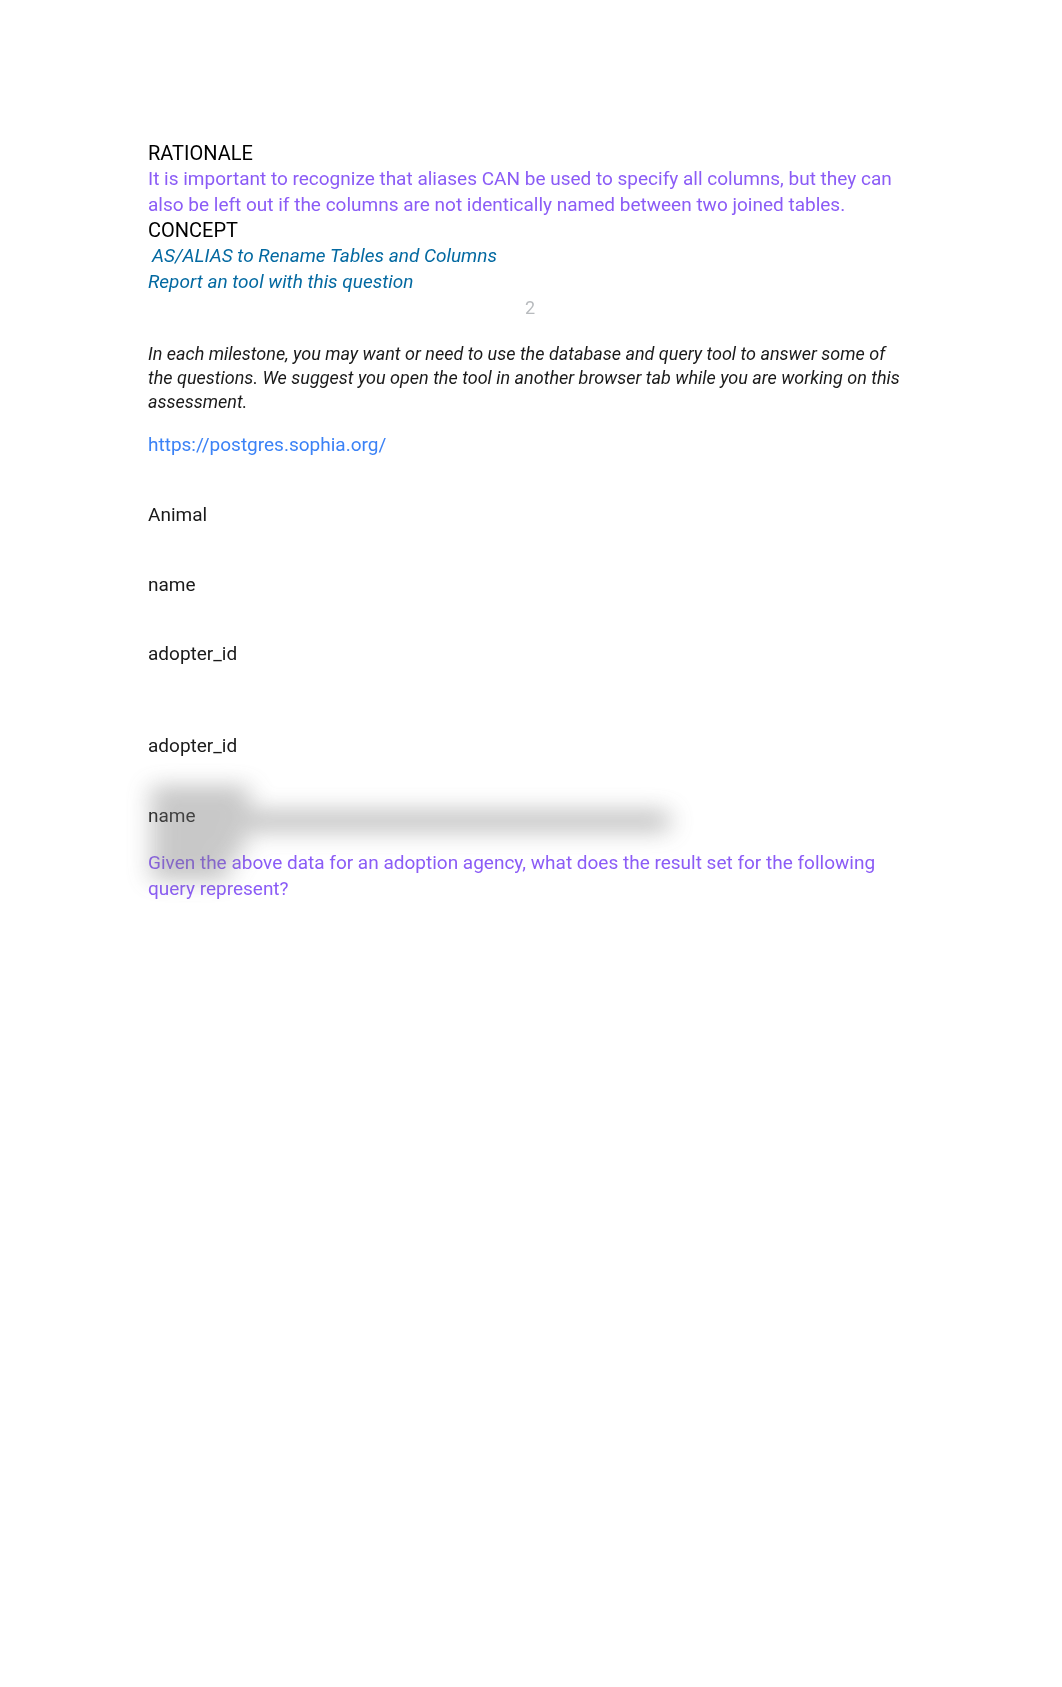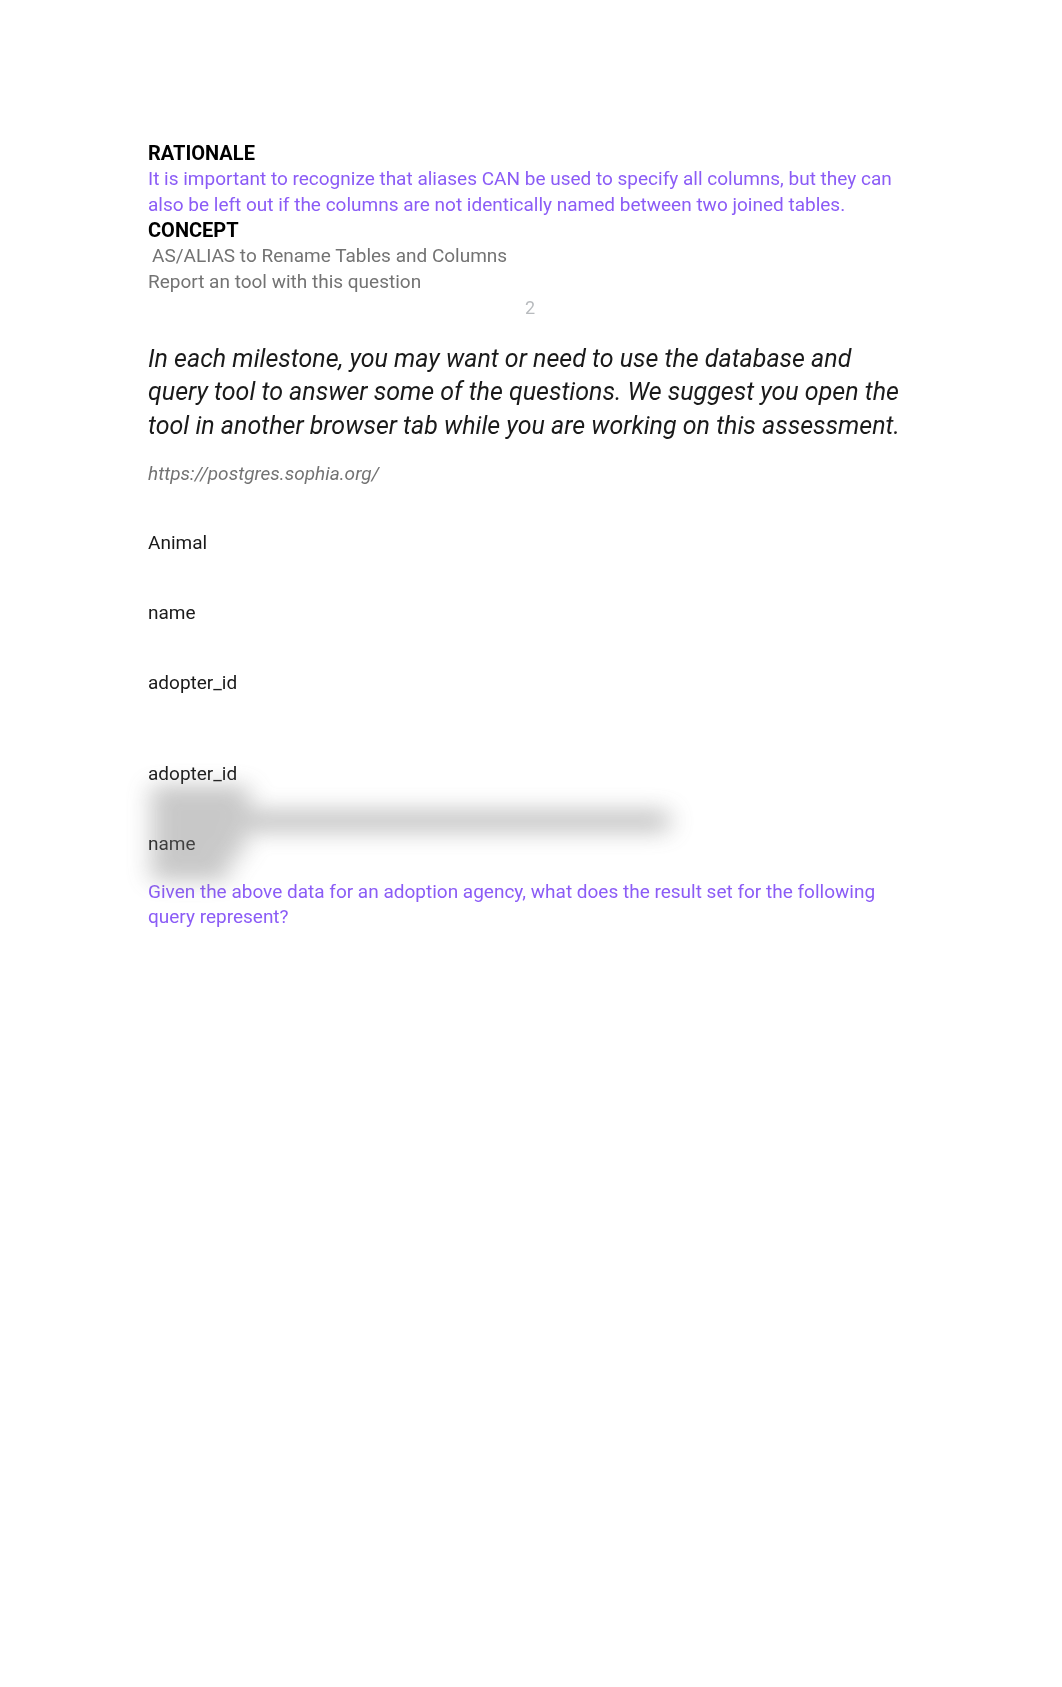--- a/index.html
+++ b/index.html
@@ -12,54 +12,54 @@
       background: #ffffff;
       width: 1062px;
       height: 1687px;
       position: relative;
     }
     .content {
       padding: 140px 150px 0 148px;
       color: #1a1a1a;
     }
     .heading {
-      font-weight: 700;
+      font-weight: 400;
       font-size: 20px;
       line-height: 1.3;
       color: #000000;
     }
     .body-text {
       font-size: 19px;
       line-height: 1.35;
       color: #8b5cf6;
     }
     .link {
-      color: #737373;
+      color: #0369a1;
       font-size: 19px;
       line-height: 1.35;
       cursor: pointer;
+      font-style: italic;
     }
     .link-indent {
       padding-left: 4px;
     }
     .question-number {
       text-align: center;
       color: #b8bbbe;
       font-size: 18px;
       margin: 2px 0 4px 0;
     }
     .italic-para {
       font-style: italic;
-      font-size: 25px;
+      font-size: 18px;
       line-height: 1.35;
       margin-top: 24px;
     }
     .url-link {
-      color: #737373;
-      font-style: italic;
+      color: #3b82f6;
       font-size: 19px;
       line-height: 1.35;
       cursor: pointer;
     }
     .schema-line {
       font-size: 19px;
       line-height: 1.35;
       margin-top: 44px;
     }
     .spacer-small {

